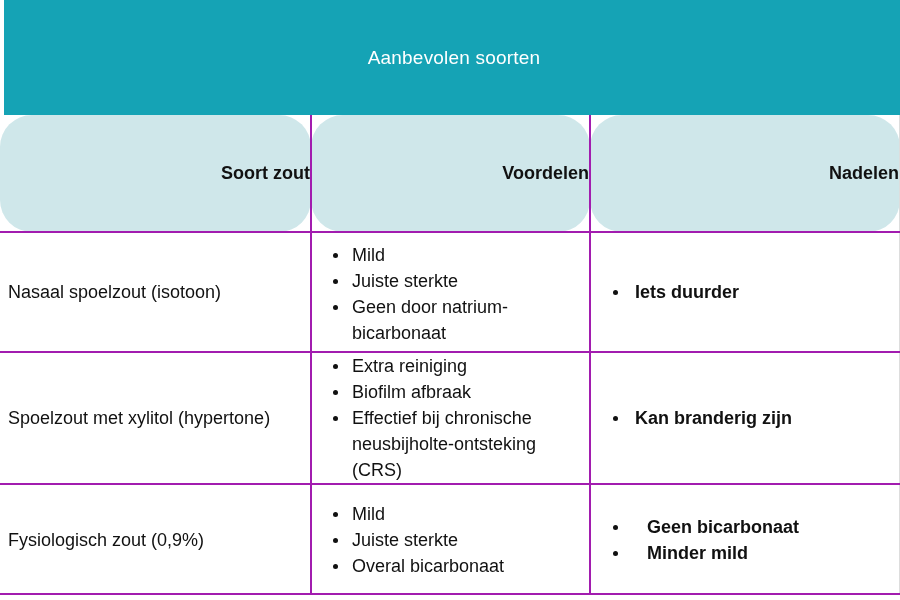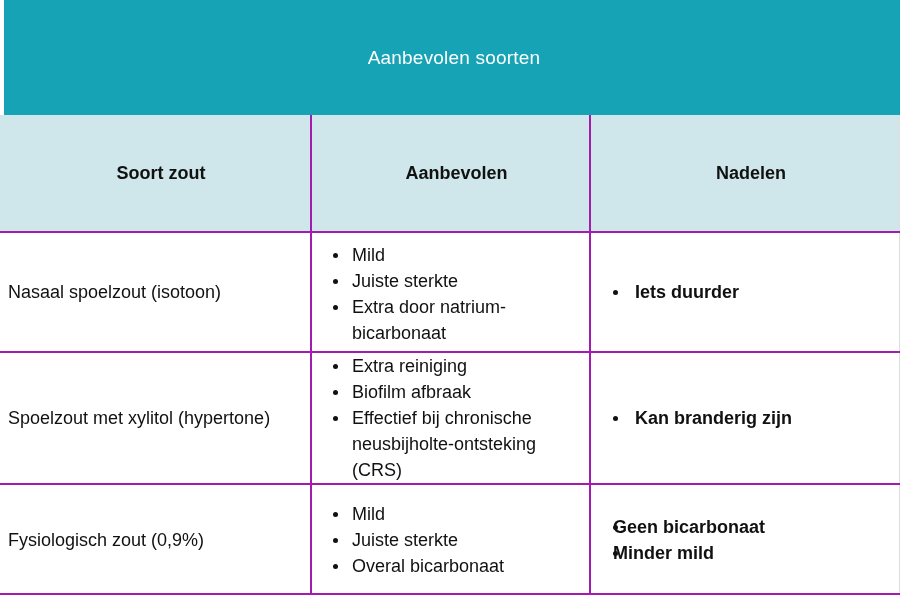--- a/index.html
+++ b/index.html
@@ -29,42 +29,43 @@
     vertical-align: middle;
     font-size: 18px;
     line-height: 26px;
   }
   table.grid tr:first-child th { border-top: none; }
   table.grid th:first-child, table.grid td:first-child { border-left: none; }
   table.grid th:last-child, table.grid td:last-child { border-right: 2px solid #DDDDDD; margin-left: 31px; }
 
   table.grid thead th {
     background: #CFE7EA; height: 117px;
-    text-align: center; font-weight: bold; font-size: 18px;
+    text-align: right; font-weight: bold; font-size: 18px;
     padding-left: 12px;
+    border-radius: 32px;
   }
   table.grid thead th.h2 { padding-left: 12px; }
   table.grid thead th.h3 { padding-left: 12px; }
 
   table.grid td.name { padding-left: 8px; padding-right: 10px; margin-left: 30px; }
   table.grid td.list { padding-left: 0; padding-right: 8px; }
 
   tr.r1 td { height: 120px; }
   tr.r2 td { height: 112px; border-radius: 8px; }
   tr.r3 td { height: 110px; }
 
   ul.bullets { list-style: none; }
   ul.bullets li { position: relative; padding-left: 40px; }
   ul.bullets li::before {
     content: ""; position: absolute; left: 21px; top: 11px;
     width: 5px; height: 5px; border-radius: 50%; background: #111111;
   }
   td.cons ul.bullets li { padding-left: 44px; font-weight: bold; }
   td.cons ul.bullets li::before { left: 22px; }
-  td.cons.tight ul.bullets li { padding-left: 22px; }
+  td.cons.tight ul.bullets li { padding-left: 56px; }
 
   tr.r1 td.pros { padding-top: 4px; }
   tr.r3 td.pros { vertical-align: top; padding-top: 16px; }
   tr.r3 td.cons { vertical-align: top; padding-top: 29px; }
   tr.r3 td.name { vertical-align: top; padding-top: 42px; }
 </style>
 </head>
 <body>
 
 <div class="title-band">
@@ -73,32 +74,32 @@
 
 <table class="grid">
   <colgroup>
       <col class="c1">
       <col class="c2">
       <col class="c3">
     </colgroup>
   <thead>
     <tr>
       <th class="h1">Soort zout</th>
-      <th class="h2">Aanbevolen</th>
+      <th class="h2">Voordelen</th>
       <th class="h3">Nadelen</th>
     </tr>
   </thead>
   <tbody>
     <tr class="r1">
       <td class="name">Nasaal spoelzout (isotoon)</td>
       <td class="list pros">
         <ul class="bullets">
           <li>Mild</li>
           <li>Juiste sterkte</li>
-          <li>Extra door natrium-bicarbonaat</li>
+          <li>Geen door natrium-bicarbonaat</li>
         </ul>
       </td>
       <td class="list cons">
         <ul class="bullets">
           <li>Iets duurder</li>
         </ul>
       </td>
     </tr>
     <tr class="r2">
       <td class="name">Spoelzout met xylitol (hypertone)</td>

